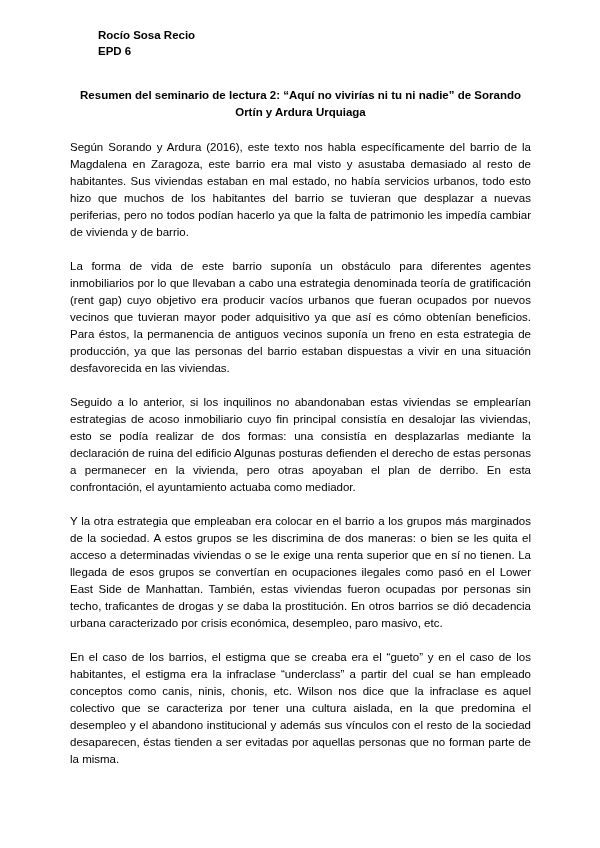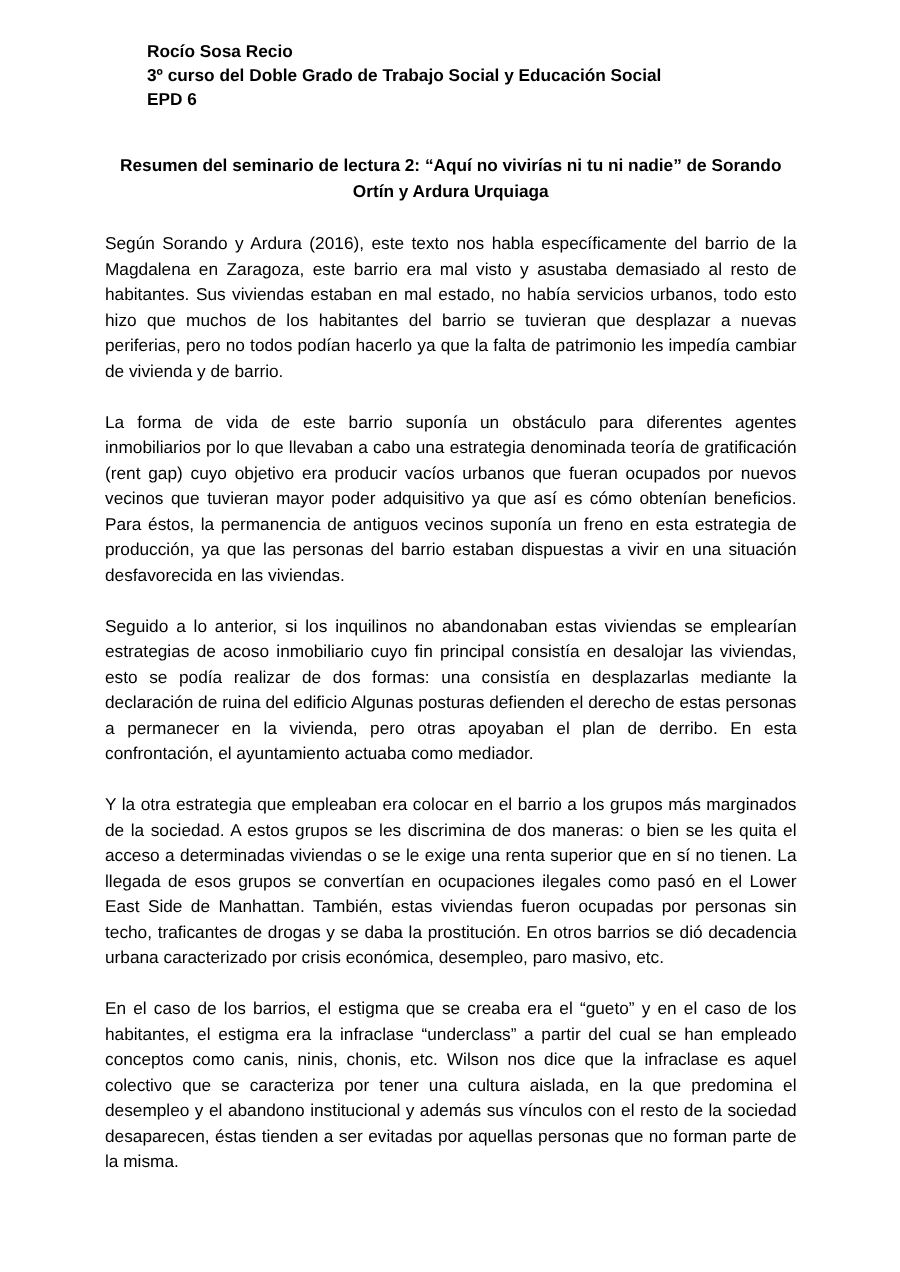--- a/index.html
+++ b/index.html
@@ -50,21 +50,20 @@
     margin: 17px 0 0 0;
   }
 </style>
 </head>
 <body>
 
 <div class="page">
 
   <header class="doc-header">
     <div class="header-line">Rocío Sosa Recio</div>
-    <div class="header-line">3º curso del Doble Grado de Trabajo Social y Educación Social</div>
     <div class="header-line">EPD 6</div>
   </header>
 
   <h1 class="doc-title">Resumen del seminario de lectura 2: “Aquí no vivirías ni tu ni nadie” de Sorando Ortín y Ardura Urquiaga</h1>
 
   <div class="doc-body">
     <p class="paragraph">Según Sorando y Ardura (2016), este texto nos habla específicamente del barrio de la Magdalena en Zaragoza, este barrio era mal visto y asustaba demasiado al resto de habitantes. Sus viviendas estaban en mal estado, no había servicios urbanos, todo esto hizo que muchos de los habitantes del barrio se tuvieran que desplazar a nuevas periferias, pero no todos podían hacerlo ya que la falta de patrimonio les impedía cambiar de vivienda y de barrio.</p>
     <p class="paragraph">La forma de vida de este barrio suponía un obstáculo para diferentes agentes inmobiliarios por lo que llevaban a cabo una estrategia denominada teoría de gratificación (rent gap) cuyo objetivo era producir vacíos urbanos que fueran ocupados por nuevos vecinos que tuvieran mayor poder adquisitivo ya que así es cómo obtenían beneficios. Para éstos, la permanencia de antiguos vecinos suponía un freno en esta estrategia de producción, ya que las personas del barrio estaban dispuestas a vivir en una situación desfavorecida en las viviendas.</p>
     <p class="paragraph">Seguido a lo anterior, si los inquilinos no abandonaban estas viviendas se emplearían estrategias de acoso inmobiliario cuyo fin principal consistía en desalojar las viviendas, esto se podía realizar de dos formas: una consistía en desplazarlas mediante la declaración de ruina del edificio Algunas posturas defienden el derecho de estas personas a permanecer en la vivienda, pero otras apoyaban el plan de derribo. En esta confrontación, el ayuntamiento actuaba como mediador.</p>
     <p class="paragraph">Y la otra estrategia que empleaban era colocar en el barrio a los grupos más marginados de la sociedad. A estos grupos se les discrimina de dos maneras: o bien se les quita el acceso a determinadas viviendas o se le exige una renta superior que en sí no tienen. La llegada de esos grupos se convertían en ocupaciones ilegales como pasó en el Lower East Side de Manhattan. También, estas viviendas fueron ocupadas por personas sin techo, traficantes de drogas y se daba la prostitución. En otros barrios se dió decadencia urbana caracterizado por crisis económica, desempleo, paro masivo, etc.</p>

